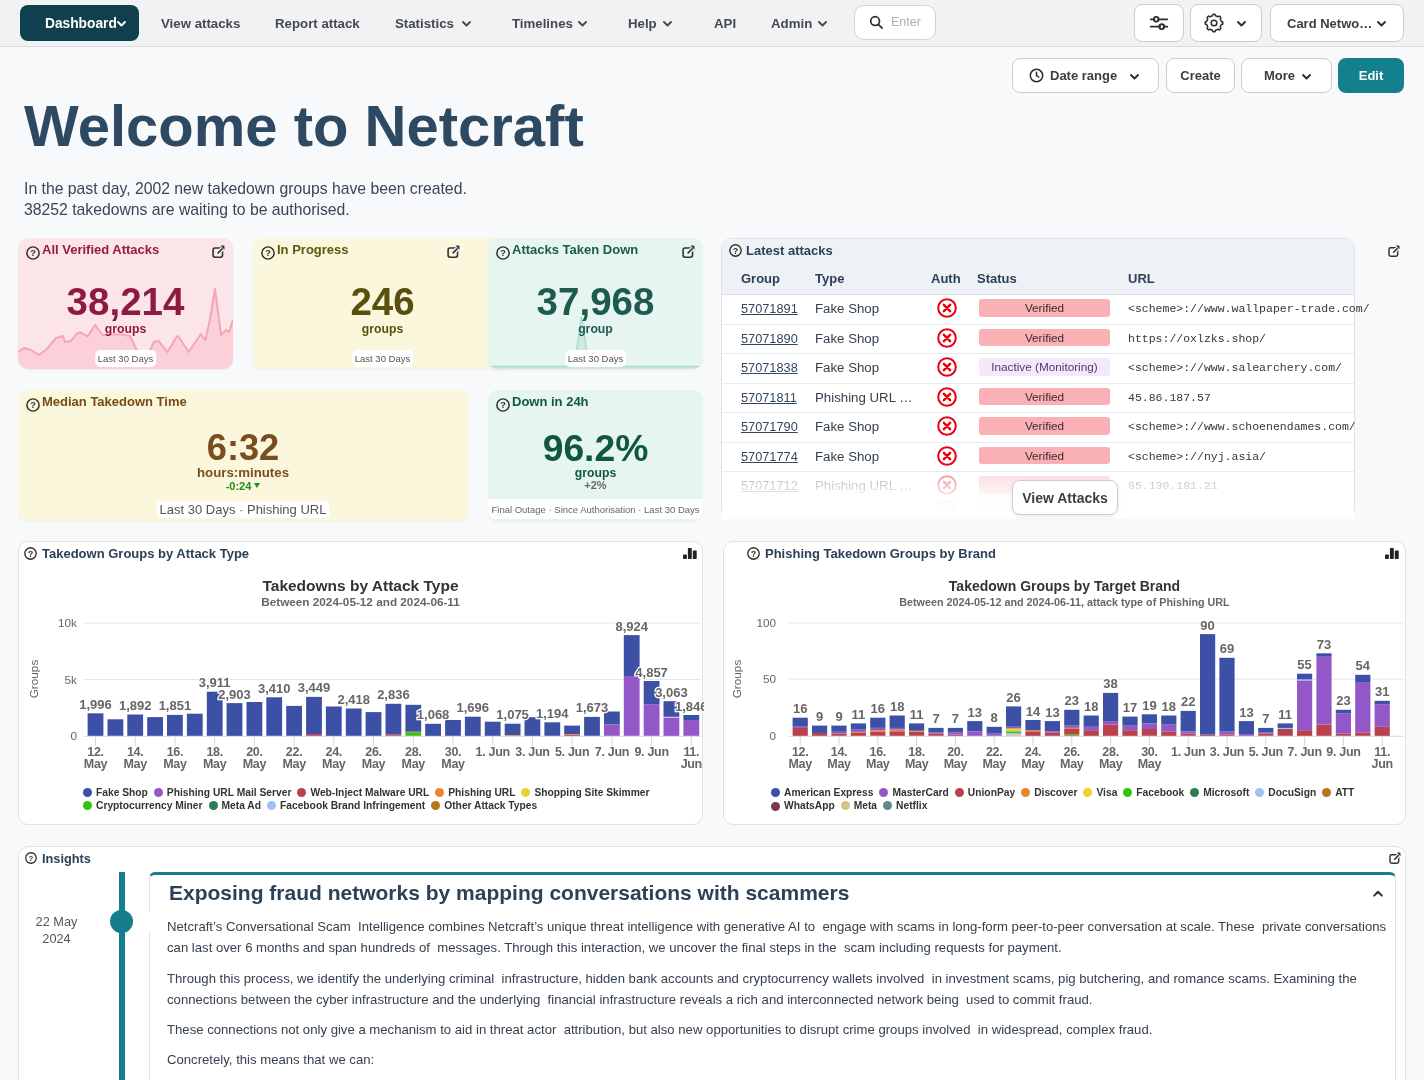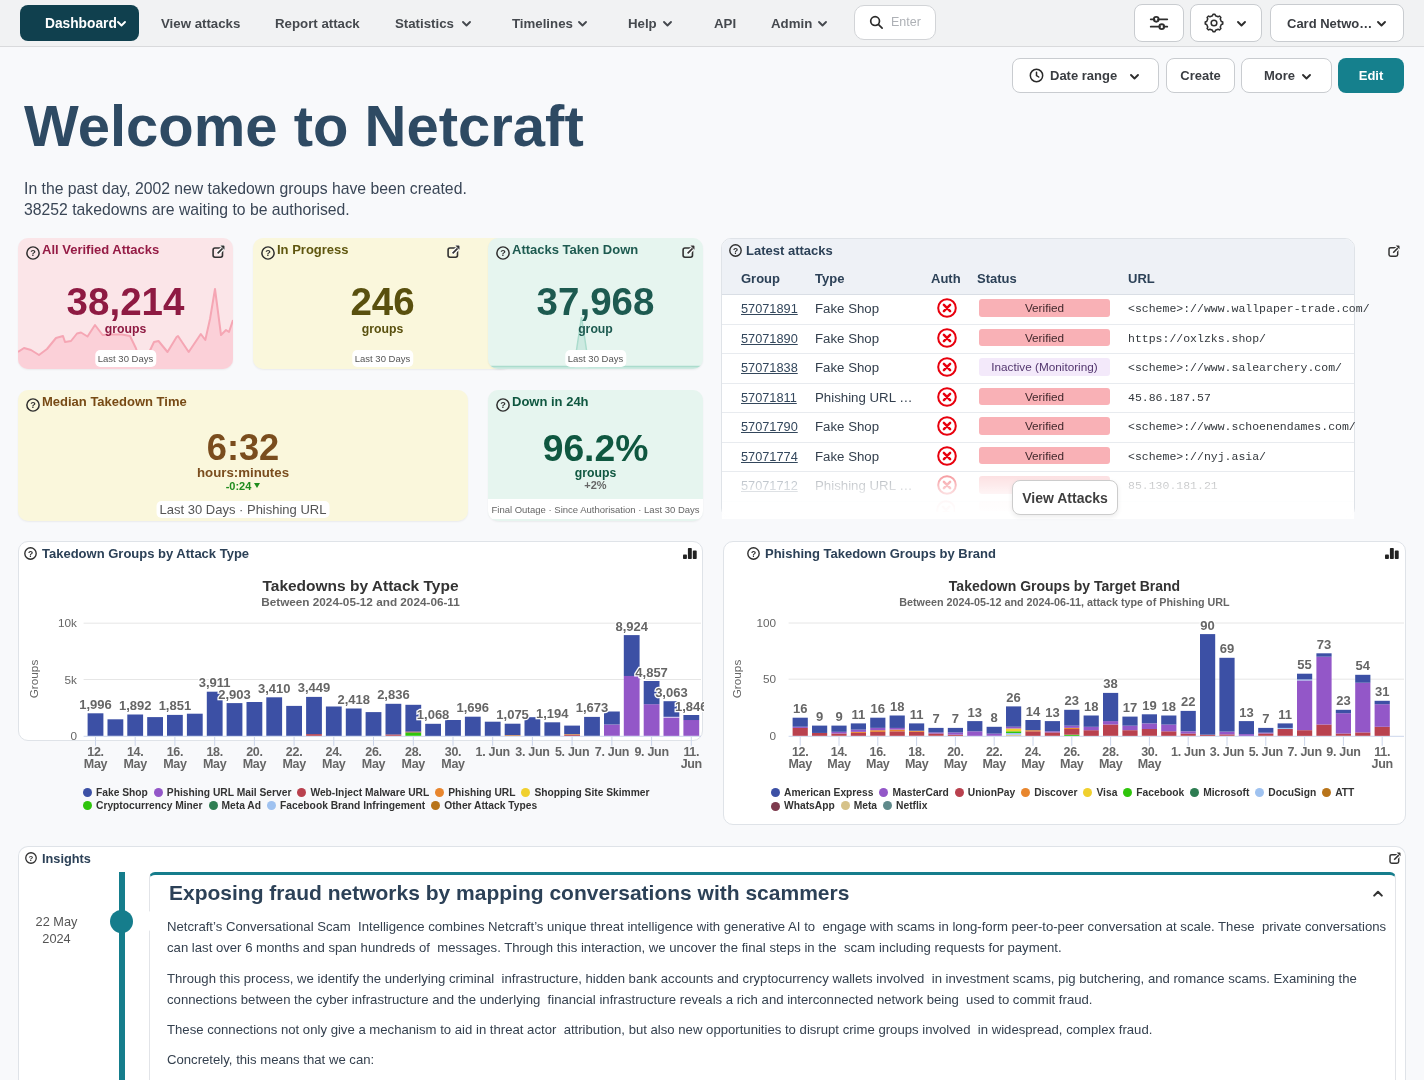--- a/index.html
+++ b/index.html
@@ -250,21 +250,21 @@
 <svg style="position:absolute;left:729px;top:244px" width="13" height="13" viewBox="0 0 16 16">
     <circle cx="8" cy="8" r="7" fill="none" stroke="#2e2e2e" stroke-width="1.7"></circle>
     <text x="8" y="11.8" text-anchor="middle" font-size="10.5" font-weight="bold" fill="#2e2e2e" font-family="Liberation Sans, sans-serif">?</text>
   </svg>
 <svg style="position:absolute;left:1388px;top:245px" width="12" height="12" viewBox="0 0 13 13">
     <rect x="1.1" y="3" width="9.4" height="9.2" rx="1.9" fill="none" stroke="#333" stroke-width="1.6"></rect>
     <path d="M5.2 8.8L10.6 3.4" stroke="#fff" stroke-width="4.2"></path>
     <path d="M5.6 8.4L10.6 3.4" stroke="#333" stroke-width="1.7"></path>
     <path d="M8.4 0.6h3.2a0.9 0.9 0 0 1 0.9 0.9v3.2z" fill="#333" stroke="#fff" stroke-width="0.9" paint-order="stroke"></path>
   </svg>
-<div class="panel" style="left:18px;top:541px;width:685px;height:200px"><svg width="685" height="284" viewBox="0 0 685 284" font-family="Liberation Sans, sans-serif">
+<div class="panel" style="left:18px;top:541px;width:685px;height:284px"><svg width="685" height="284" viewBox="0 0 685 284" font-family="Liberation Sans, sans-serif">
       <text x="341.5" y="49" text-anchor="middle" font-size="15.5" font-weight="bold" fill="#333">Takedowns by Attack Type</text>
       <text x="341.5" y="63.5" text-anchor="middle" font-size="11.75" font-weight="bold" fill="#666">Between 2024-05-12 and 2024-06-11</text>
       <path d="M64.6 137.5H682" stroke="#e6e6e6" stroke-width="1"></path>
       <text x="58" y="141.5" text-anchor="end" font-size="11.75" fill="#666">5k</text>
       <path d="M64.6 81.2H682" stroke="#e6e6e6" stroke-width="1"></path>
       <text x="58" y="85.2" text-anchor="end" font-size="11.75" fill="#666">10k</text>
       <path d="M64.6 194.3H682" stroke="#ccd6eb" stroke-width="1"></path>
       <text x="58" y="197.8" text-anchor="end" font-size="11.75" fill="#666">0</text>
       <text x="19" y="137" text-anchor="middle" font-size="11.75" fill="#666" transform="rotate(-90 19 137)">Groups</text>
       <path d="M76.5 194.8V203.8" stroke="#ccd6eb" stroke-width="1"></path>

